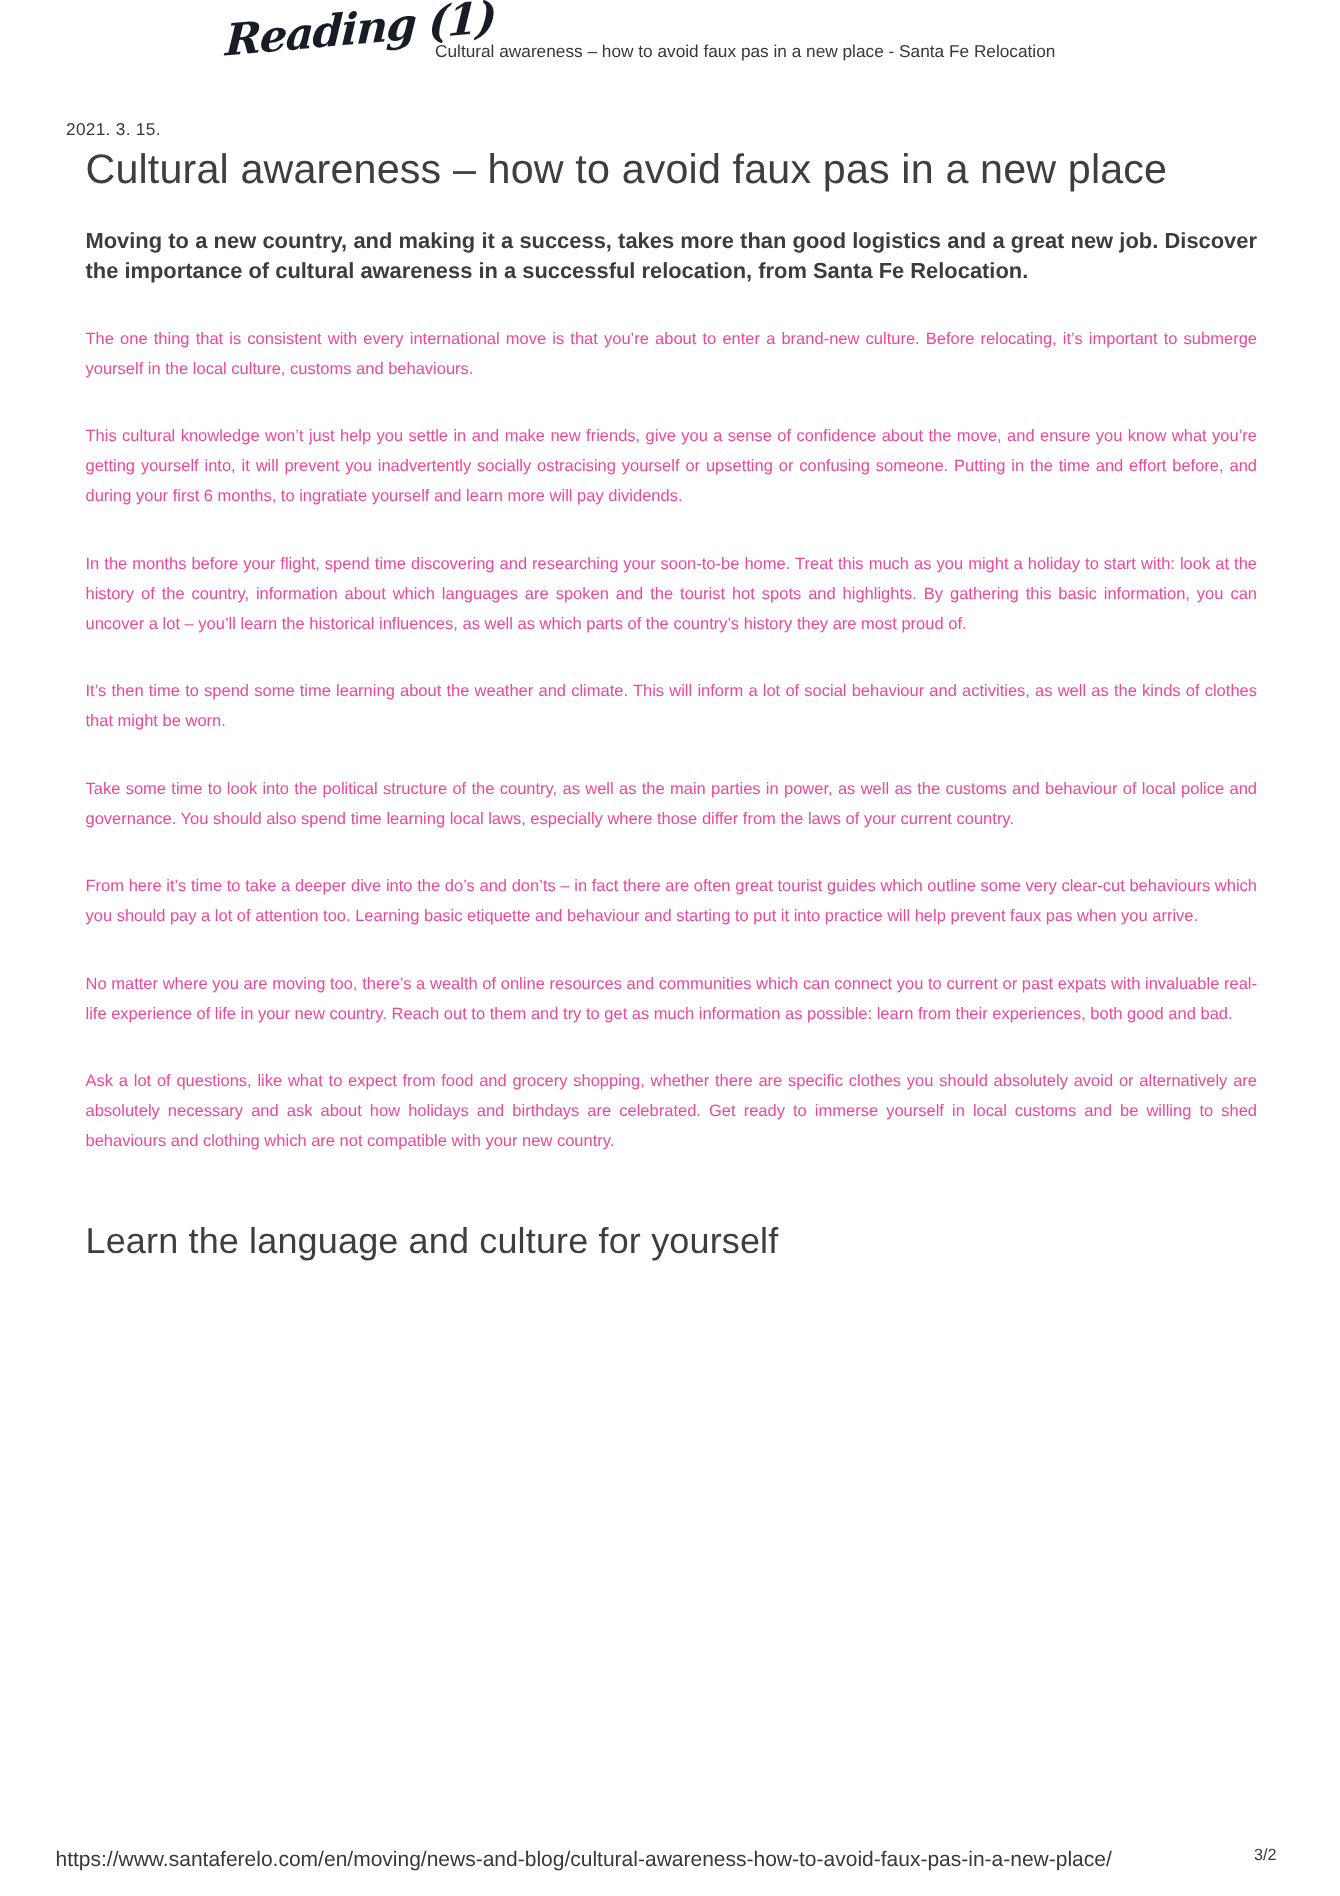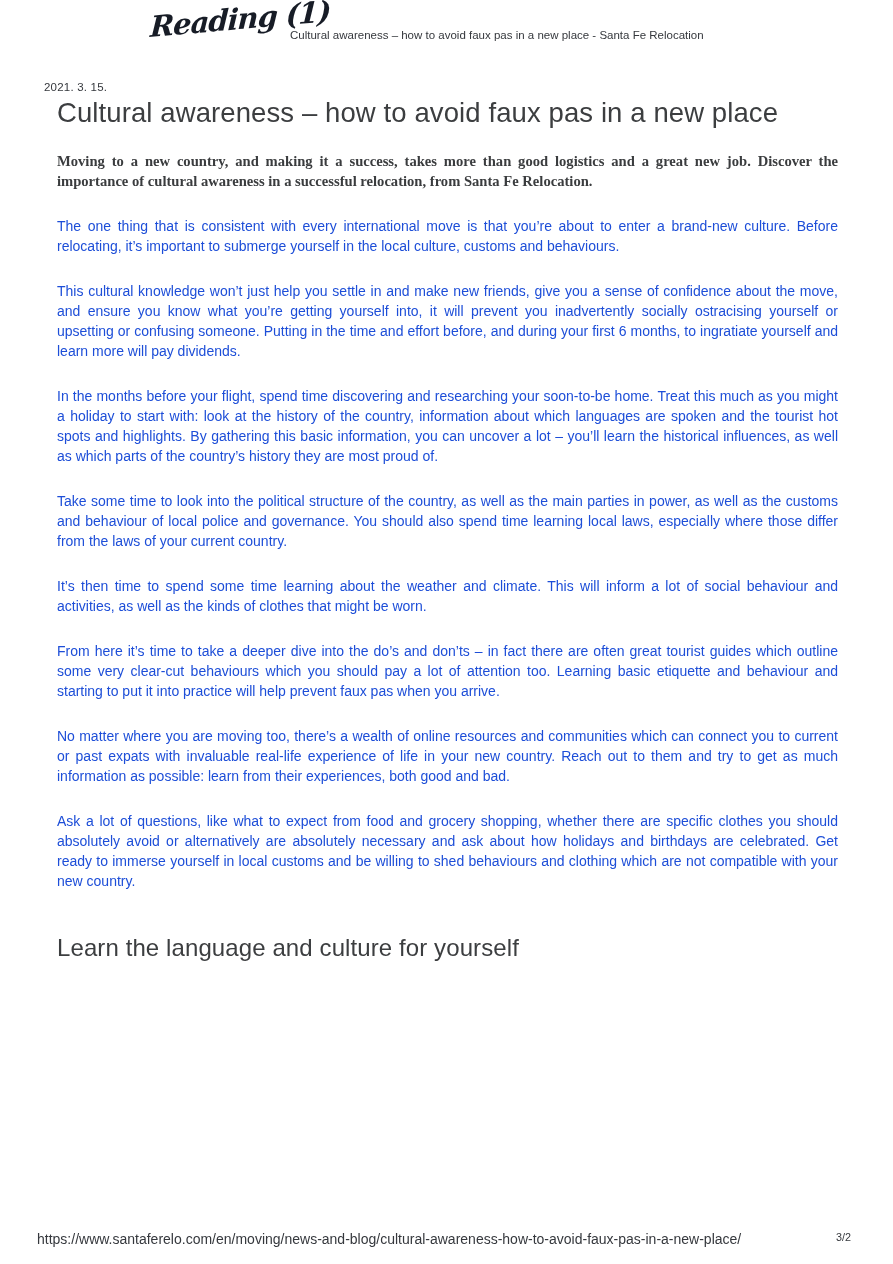--- a/index.html
+++ b/index.html
@@ -49,27 +49,26 @@
     line-height: 33px;
     color: #3c3e40;
     text-align: left;
     letter-spacing: 0.1px;
   }
   .article .lead {
     margin: 0 0 25px 0;
     font-size: 14.6px; font-weight: 700;
     line-height: 20px;
     color: #3a3c3e;
-    font-family: Liberation Serif, serif;
   }
   .article p.body {
     margin: 0 0 25px 0;
-    font-size: 14px;
+    font-size: 11px;
     line-height: 20px;
-    color: #1d4ed8;
+    color: #ec4899;
   }
   .article h2 {
     margin: 42px 0 26px 0;
     font-size: 24px; font-weight: 400;
     line-height: 30px;
     color: #3c3e40;
     text-align: left;
     letter-spacing: 0.1px;
   }
   .article h2.last { }
@@ -95,22 +94,22 @@
   <span class="print-doc-title">Cultural awareness – how to avoid faux pas in a new place - Santa Fe Relocation</span>
 
   <article class="article">
     <h1>Cultural awareness – how to avoid faux pas in a new place</h1>
     <p class="lead">Moving to a new country, and making it a success, takes more than good logistics and a great new job. Discover the importance of cultural awareness in a successful relocation, from Santa Fe Relocation.</p>
 
     <p class="body">The one thing that is consistent with every international move is that you’re about to enter a brand-new culture. Before relocating, it’s important to submerge yourself in the local culture, customs and behaviours.</p>
     <p class="body">This cultural knowledge won’t just help you settle in and make new friends, give you a sense of confidence about the move, and ensure you know what you’re getting yourself into, it will prevent you inadvertently socially ostracising yourself or upsetting or confusing someone. Putting in the time and effort before, and during your first 6 months, to ingratiate yourself and learn more will pay dividends.</p>
 
     <p class="body">In the months before your flight, spend time discovering and researching your soon-to-be home. Treat this much as you might a holiday to start with: look at the history of the country, information about which languages are spoken and the tourist hot spots and highlights. By gathering this basic information, you can uncover a lot – you’ll learn the historical influences, as well as which parts of the country’s history they are most proud of.</p>
+    <p class="body">It’s then time to spend some time learning about the weather and climate. This will inform a lot of social behaviour and activities, as well as the kinds of clothes that might be worn.</p>
     <p class="body">Take some time to look into the political structure of the country, as well as the main parties in power, as well as the customs and behaviour of local police and governance. You should also spend time learning local laws, especially where those differ from the laws of your current country.</p>
-    <p class="body">It’s then time to spend some time learning about the weather and climate. This will inform a lot of social behaviour and activities, as well as the kinds of clothes that might be worn.</p>
     <p class="body">From here it’s time to take a deeper dive into the do’s and don’ts – in fact there are often great tourist guides which outline some very clear-cut behaviours which you should pay a lot of attention too. Learning basic etiquette and behaviour and starting to put it into practice will help prevent faux pas when you arrive.</p>
 
     <p class="body">No matter where you are moving too, there’s a wealth of online resources and communities which can connect you to current or past expats with invaluable real-life experience of life in your new country. Reach out to them and try to get as much information as possible: learn from their experiences, both good and bad.</p>
     <p class="body">Ask a lot of questions, like what to expect from food and grocery shopping, whether there are specific clothes you should absolutely avoid or alternatively are absolutely necessary and ask about how holidays and birthdays are celebrated. Get ready to immerse yourself in local customs and be willing to shed behaviours and clothing which are not compatible with your new country.</p>
 
     <h2 class="last">Learn the language and culture for yourself</h2>
   </article>
 
   <span class="print-footer-url">https://www.santaferelo.com/en/moving/news-and-blog/cultural-awareness-how-to-avoid-faux-pas-in-a-new-place/</span>
   <span class="print-footer-page">3/2</span>

